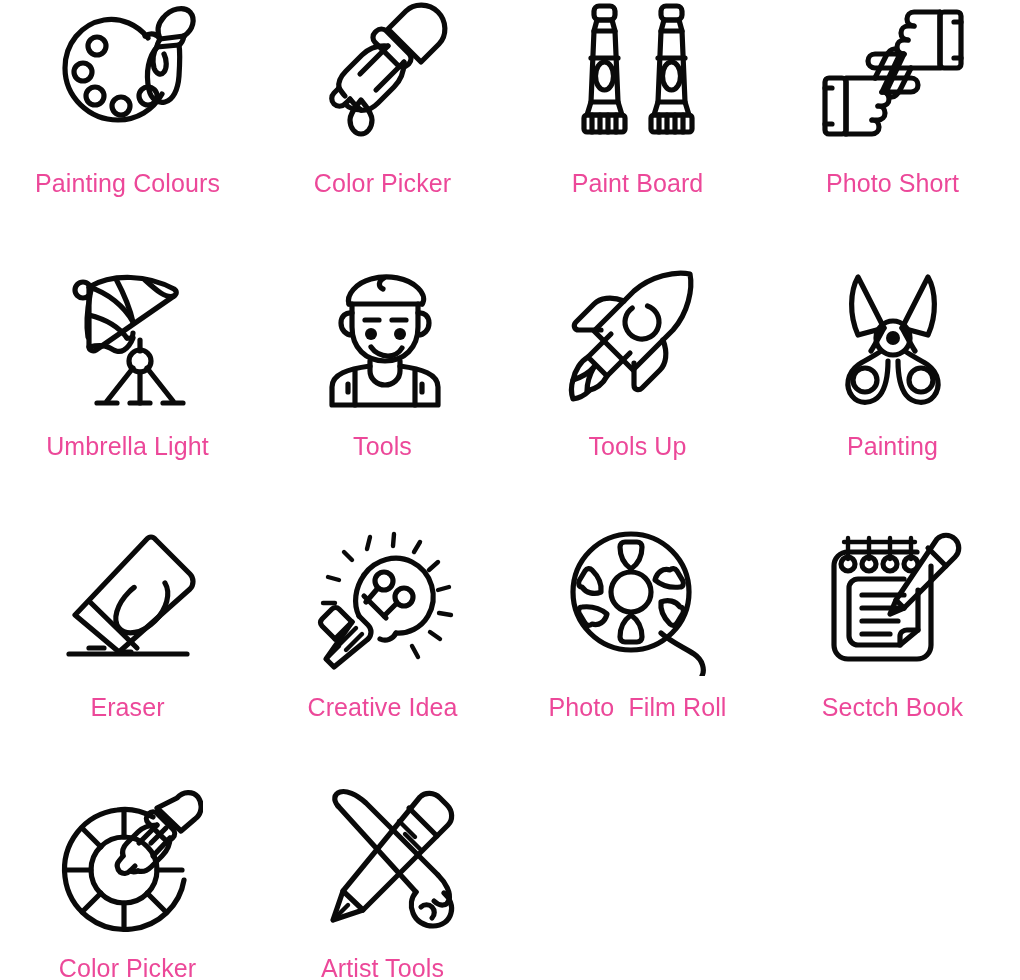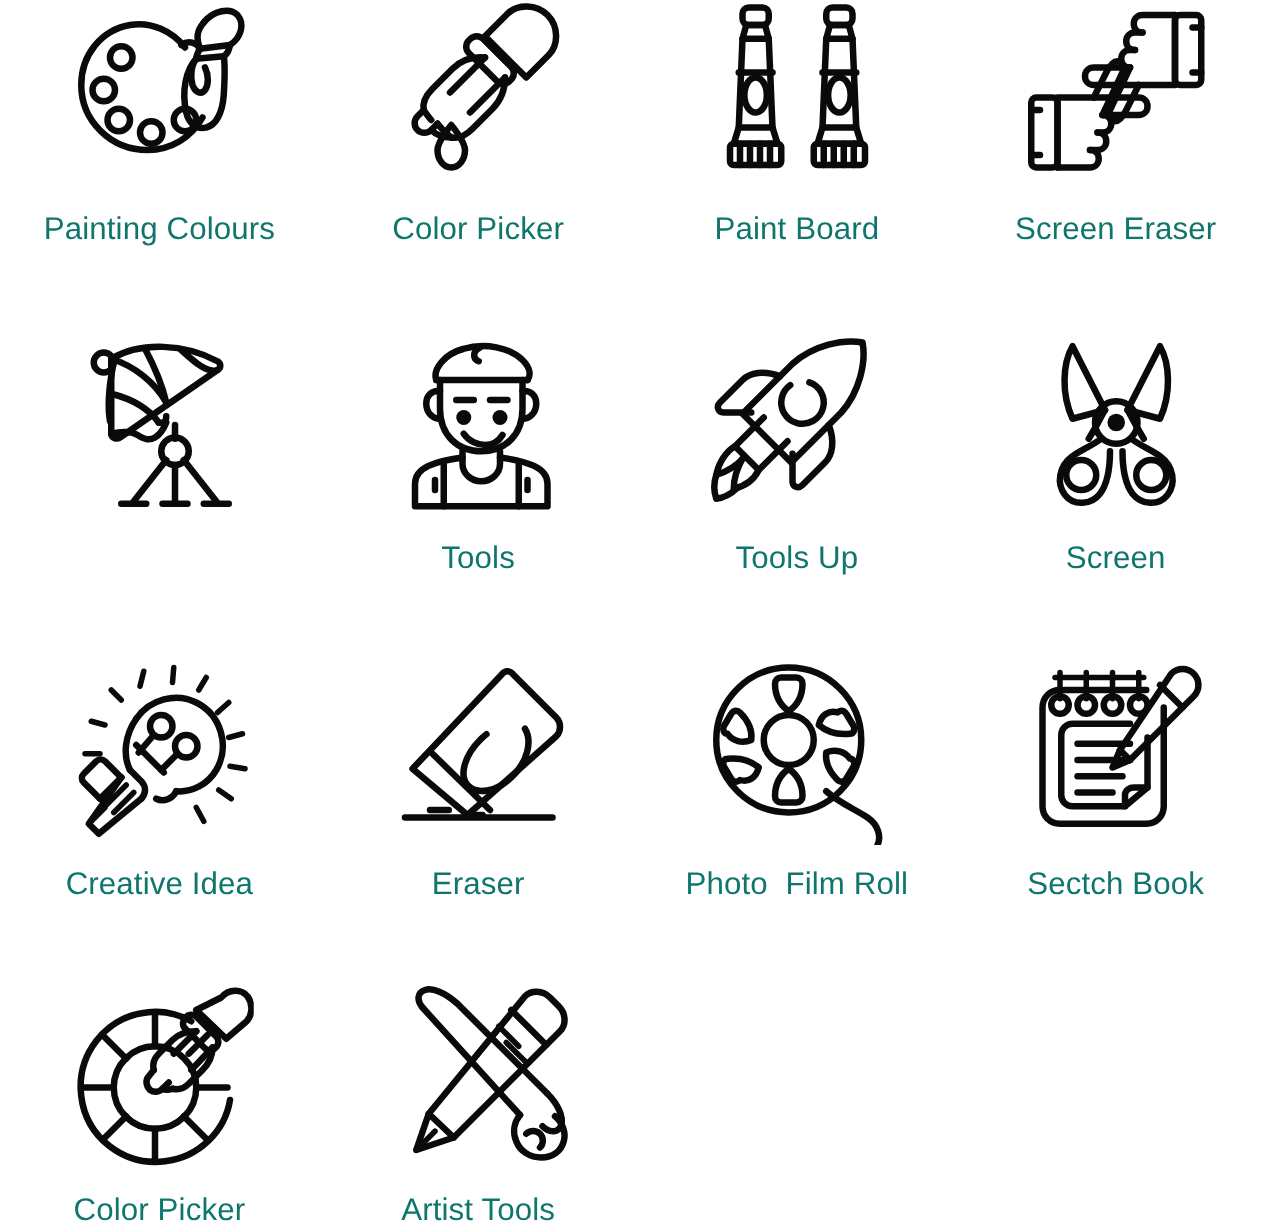--- a/index.html
+++ b/index.html
@@ -50,21 +50,21 @@
     fill: #0a0a0a;
     stroke: none;
   }
   .icon-wrap svg .thin {
     stroke-width: 4.4;
   }
   .label {
     margin-top: 16px;
     font-size: 25px;
     line-height: 30px;
-    color: #0f766e;
+    color: #ec4899;
     letter-spacing: 0.1px;
     white-space: pre;
     text-align: center;
   }
   
   #grid > .cell:nth-child(-n+4) .icon-wrap { margin-top: -6px; }
   #grid > .cell:nth-child(-n+4) .label { margin-top: 20px; }
 </style>
 </head>
 <body>
@@ -156,21 +156,21 @@
         <path d="M28 136 L54 136 C58 136 61 133 61 129 C61 125 58 122 54 122"></path>
         <path d="M54 122 L60 122 C64 122 67 119 67 115 C67 111 64 108 60 108"></path>
         <path d="M60 108 L64 108 C68 108 71 105 71 101 C71 97 68 94 64 94"></path>
         <path d="M64 94 L93 94 C97 94 100 91 100 87 C100 83 97 80 93 80 L57 80"></path>
         <path d="M57 80 C57 80 62 70 67 60 C70 54 73 51 76 51 C80 51 82 55 80 60 L64 94"></path>
         <path d="M28 136 L28 80 L57 80"></path>
         <rect x="7" y="80" width="21" height="56" rx="4"></rect>
         <path d="M7 90 L14 90 M7 126 L14 126"></path>
       </svg>
     </div>
-    <div class="label">Screen Eraser</div>
+    <div class="label">Photo Short</div>
   </div>
 
 
   <div class="cell">
     <div class="icon-wrap">
       <svg viewBox="0 0 150 150">
         <circle cx="30" cy="25" r="8"></circle>
         <path d="M36 22 C60 8 95 10 121 24 C124 26 124 29 121 31 L43 85 C40 87 36 85 36 82 Z"></path>
         <path d="M37 30 C34 46 33 60 35 72"></path>
         <path d="M36 22 C55 28 71 41 80 57"></path>
@@ -182,20 +182,21 @@
         <path d="M87 75 L87 86"></path>
         <circle cx="87" cy="96" r="11"></circle>
         <path d="M87 107 L87 138"></path>
         <path d="M80 103 L54 136"></path>
         <path d="M94 103 L120 136"></path>
         <path d="M44 138 L64 138"></path>
         <path d="M77 138 L97 138"></path>
         <path d="M110 138 L130 138"></path>
       </svg>
     </div>
+    <div class="label">Umbrella Light</div>
   </div>
 
   <div class="cell">
     <div class="icon-wrap">
       <svg viewBox="0 0 150 150">
         <path d="M76 13 C70 16 70 22 75 24"></path>
         <path d="M41 39 C38 30 48 18 63 14 C80 9 100 13 110 23 C116 29 117 35 114 39"></path>
         <path d="M41 39 L114 39"></path>
         <path d="M44 39 L44 62 C44 83 58 96 77 96 C96 96 110 83 110 62 L110 39"></path>
         <path d="M44 48 C38 47 33 51 33 58 C33 65 38 70 44 70"></path>
@@ -240,21 +241,35 @@
         <path d="M66 63 C62 70 58 78 53 86"></path>
         <path d="M84 63 C88 70 92 78 97 86"></path>
         <circle cx="75" cy="73" r="17"></circle>
         <circle class="solid" cx="75" cy="73" r="7"></circle>
         <path d="M63 86 C55 92 45 96 40 100 C29 108 27 122 34 131 C41 140 55 139 62 130 C68 122 70 108 70 96"></path>
         <path d="M87 86 C95 92 105 96 110 100 C121 108 123 122 116 131 C109 140 95 139 88 130 C82 122 80 108 80 96"></path>
         <circle cx="47" cy="115" r="12"></circle>
         <circle cx="103" cy="115" r="12"></circle>
       </svg>
     </div>
-    <div class="label">Screen</div>
+    <div class="label">Painting</div>
+  </div>
+
+  <div class="cell">
+    <div class="icon-wrap">
+      <svg viewBox="0 0 150 150">
+        <path d="M103 14 L137 48 C141 52 141 59 137 63 L66 126 L22 89 L93 14 C96 10 100 10 103 14 Z"></path>
+        <path d="M37 76 L84 122"></path>
+        <path d="M51 122 L36 122"></path>
+        <path d="M66 126 L78 126"></path>
+        <path d="M112 57 C118 67 114 83 102 95 C89 108 73 110 66 102 C59 94 64 78 76 66 C89 53 105 49 112 57 Z" stroke-dasharray="130 34"></path>
+        <path d="M16 128 L134 128"></path>
+      </svg>
+    </div>
+    <div class="label">Eraser</div>
   </div>
 
   <div class="cell">
     <div class="icon-wrap">
       <svg viewBox="0 0 150 150">
         <path d="M56 49 C67 33 88 28 104 36 C124 46 131 71 120 90 C113 102 100 108 88 107"></path>
         <path d="M56 49 C47 62 45 78 51 90"></path>
         <path d="M51 90 L60 99 C64 103 64 109 60 113"></path>
         <path d="M88 107 C85 113 78 116 72 113"></path>
         <circle cx="76" cy="55" r="9"></circle>
@@ -280,34 +295,20 @@
         <path class="thin" d="M132 113 L122 106"></path>
         <path class="thin" d="M110 131 L104 120"></path>
       </svg>
     </div>
     <div class="label">Creative Idea</div>
   </div>
 
   <div class="cell">
     <div class="icon-wrap">
       <svg viewBox="0 0 150 150">
-        <path d="M103 14 L137 48 C141 52 141 59 137 63 L66 126 L22 89 L93 14 C96 10 100 10 103 14 Z"></path>
-        <path d="M37 76 L84 122"></path>
-        <path d="M51 122 L36 122"></path>
-        <path d="M66 126 L78 126"></path>
-        <path d="M112 57 C118 67 114 83 102 95 C89 108 73 110 66 102 C59 94 64 78 76 66 C89 53 105 49 112 57 Z" stroke-dasharray="130 34"></path>
-        <path d="M16 128 L134 128"></path>
-      </svg>
-    </div>
-    <div class="label">Eraser</div>
-  </div>
-
-  <div class="cell">
-    <div class="icon-wrap">
-      <svg viewBox="0 0 150 150">
         <circle cx="68" cy="66" r="58"></circle>
         <circle cx="68" cy="66" r="20"></circle>
         <path d="M57 21 C57 18 59 16 62 16 L74 16 C77 16 79 18 79 21 C79 30 75 38 68 43 C61 38 57 30 57 21 Z"></path>
         <path d="M107 44 C109 42 112 42 114 45 L120 55 C121 58 120 61 117 61 C108 62 99 60 92 54 C94 46 100 42 107 44 Z"></path>
         <path d="M117 81 C120 81 121 84 120 87 L114 97 C112 100 109 100 107 98 C101 92 97 84 98 76 C105 73 113 75 117 81 Z"></path>
         <path d="M79 111 C79 114 77 116 74 116 L62 116 C59 116 57 114 57 111 C57 102 61 94 68 89 C75 94 79 102 79 111 Z"></path>
         <path d="M29 98 C27 100 24 100 22 97 L16 87 C15 84 16 81 19 81 C28 80 37 82 44 88 C42 96 36 100 29 98 Z"></path>
         <path d="M19 61 C16 61 15 58 16 55 L22 45 C24 42 27 42 29 44 C35 50 39 58 38 66 C31 69 23 67 19 61 Z"></path>
         <path d="M98 107 C108 116 122 122 131 128 C140 134 142 144 139 150"></path>
       </svg>

